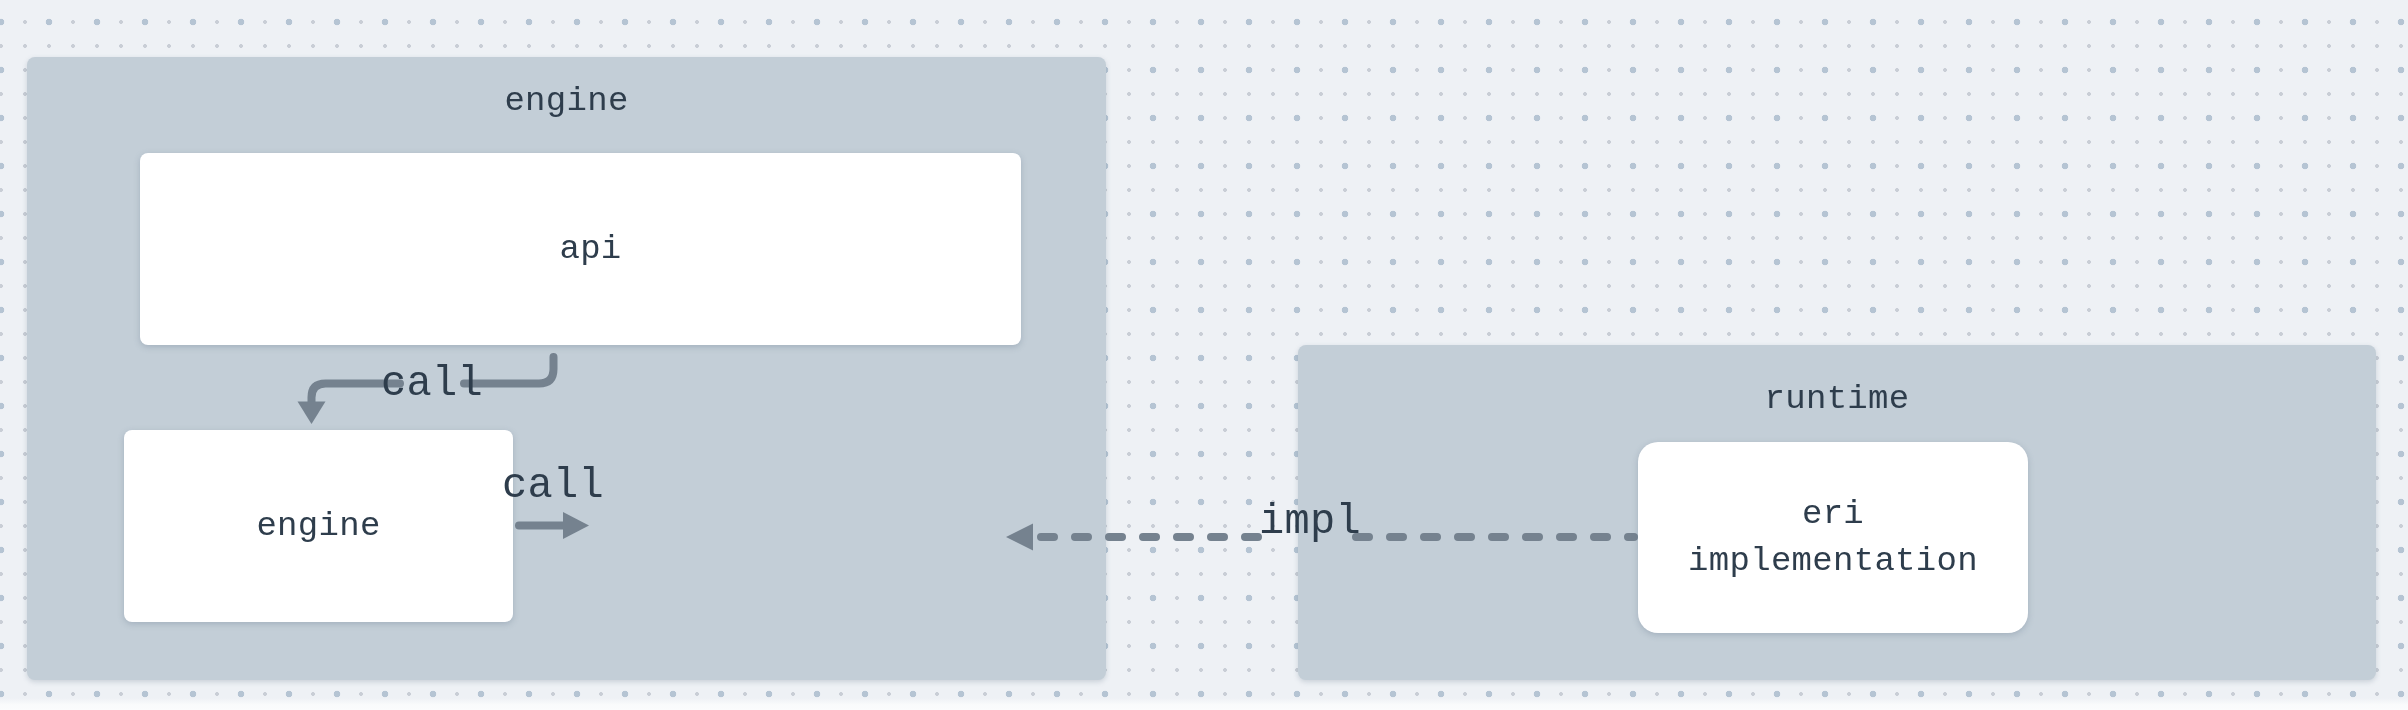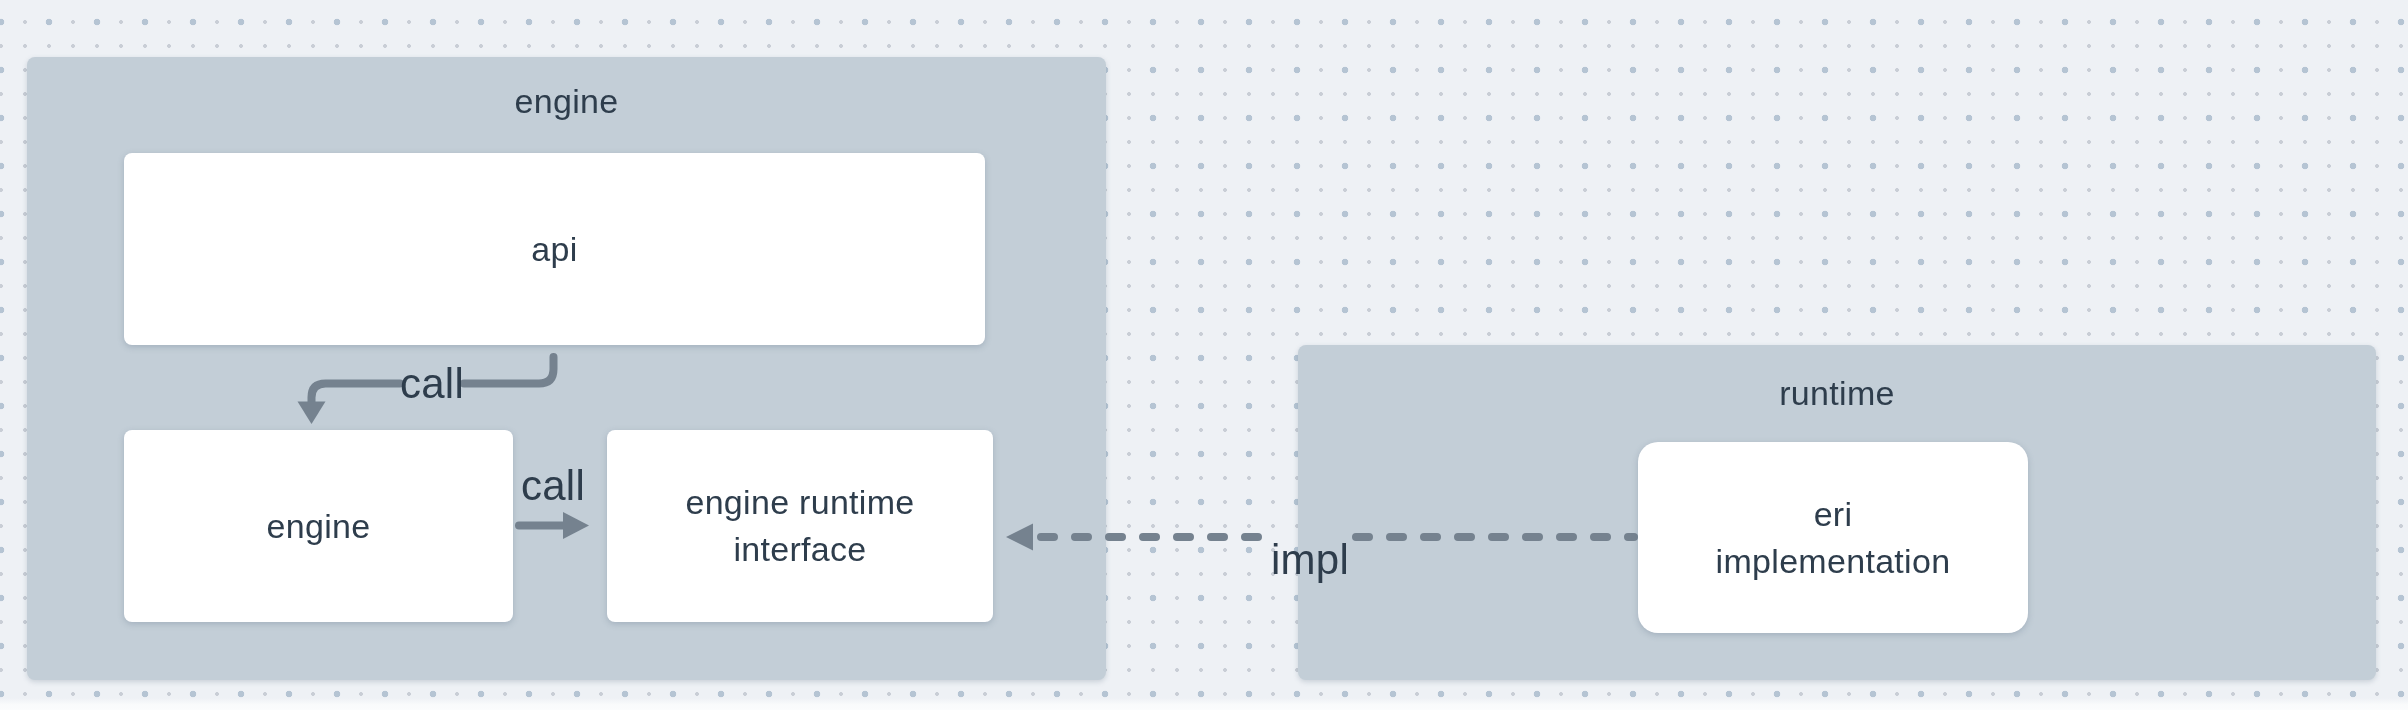--- a/index.html
+++ b/index.html
@@ -2,21 +2,21 @@
 <html style="--background: #eef1f5; --container-fill: #c3ced7; --node-fill: #ffffff; --text: #2e3d4c; --arrow: #75828f; --dot-small: #c9ced6; --dot-large: #b5c4d3;"><head>
 <meta charset="utf-8">
 <style>
   html, body { margin: 0; padding: 0; }
 
   .canvas {
     position: relative;
     width: 2408px;
     height: 710px;
     overflow: hidden;
-    font-family: Liberation Sans, sans-serif;
+    font-family: Liberation Mono, monospace;
     background-color: var(--background, #eef1f5);
     background-image:
       radial-gradient(circle, var(--dot-large, #b5c4d3) 3px, rgba(181,196,211,0) 3.6px),
       radial-gradient(circle, var(--dot-small, #c9ced6) 1.7px, rgba(201,206,214,0) 2.2px);
     background-size: 48px 48px, 24px 24px;
     background-position: -23px -2px, -11px 10px;
   }
 
   .group {
     position: absolute;
@@ -95,21 +95,21 @@
 </head>
 <body>
 
 <div class="canvas">
 
   <div class="group" style="left:27px; top:57px; width:1079px; height:623px;">
     <div class="group-title" style="top:24px;">engine</div>
   </div>
 
   <div class="group" style="left:1298px; top:345px; width:1078px; height:335px;">
-    <div class="group-title" style="top:28px;">runtime</div>
+    <div class="group-title" style="top:34px;">runtime</div>
   </div>
 
   <svg class="edges" viewBox="0 0 2408 710">
     <g>
       <path class="wire" d="M 553.5 357 L 553.5 369 Q 553.5 383.5 539 383.5 L 464 383.5"></path>
       <path class="wire" d="M 400 383.5 L 325.5 383.5 Q 311.5 383.5 311.5 397.5 L 311.5 403"></path>
       <polygon class="head" points="297.5,401.5 325.5,401.5 311.5,424"></polygon>
     </g>
 
     <g>
@@ -117,38 +117,34 @@
       <polygon class="head" points="563,512 563,539 589,525.5"></polygon>
     </g>
 
     <g>
       <polygon class="head" points="1033,523.5 1033,550.5 1006,537"></polygon>
       <path class="wire dashed" d="M 1041 537 L 1263 537"></path>
       <path class="wire dashed" d="M 1356 537 L 1634 537"></path>
     </g>
   </svg>
 
-  <div class="node" style="left:124px; top:153px; width:861px; height:192px;">
+  <div class="node" style="left:140px; top:153px; width:861px; height:192px;padding-left:20px;">
     <span>api</span>
   </div>
 
   <div class="node" style="left:124px; top:430px; width:389px; height:192px;">
     <span>engine</span>
   </div>
 
-  <div class="node" style="left:607px; top:430px; width:386px; height:192px;">
-    <span>engine runtime
-interface</span>
-  </div>
 
   <div class="node" style="left:1638px; top:442px; width:390px; height:191px;border-radius:20px;">
     <span>eri
 implementation</span>
   </div>
 
   <div class="edge-label" style="left:432px; top:384px;">call</div>
 
   <div class="edge-label" style="left:553px; top:486px;">call</div>
 
-  <div class="edge-label" style="left:1310px; top:560px;">impl</div>
+  <div class="edge-label" style="left:1310px; top:522px;">impl</div>
 
   <div class="canvas-bottom-edge"></div>
 </div>
 
 </body></html>

